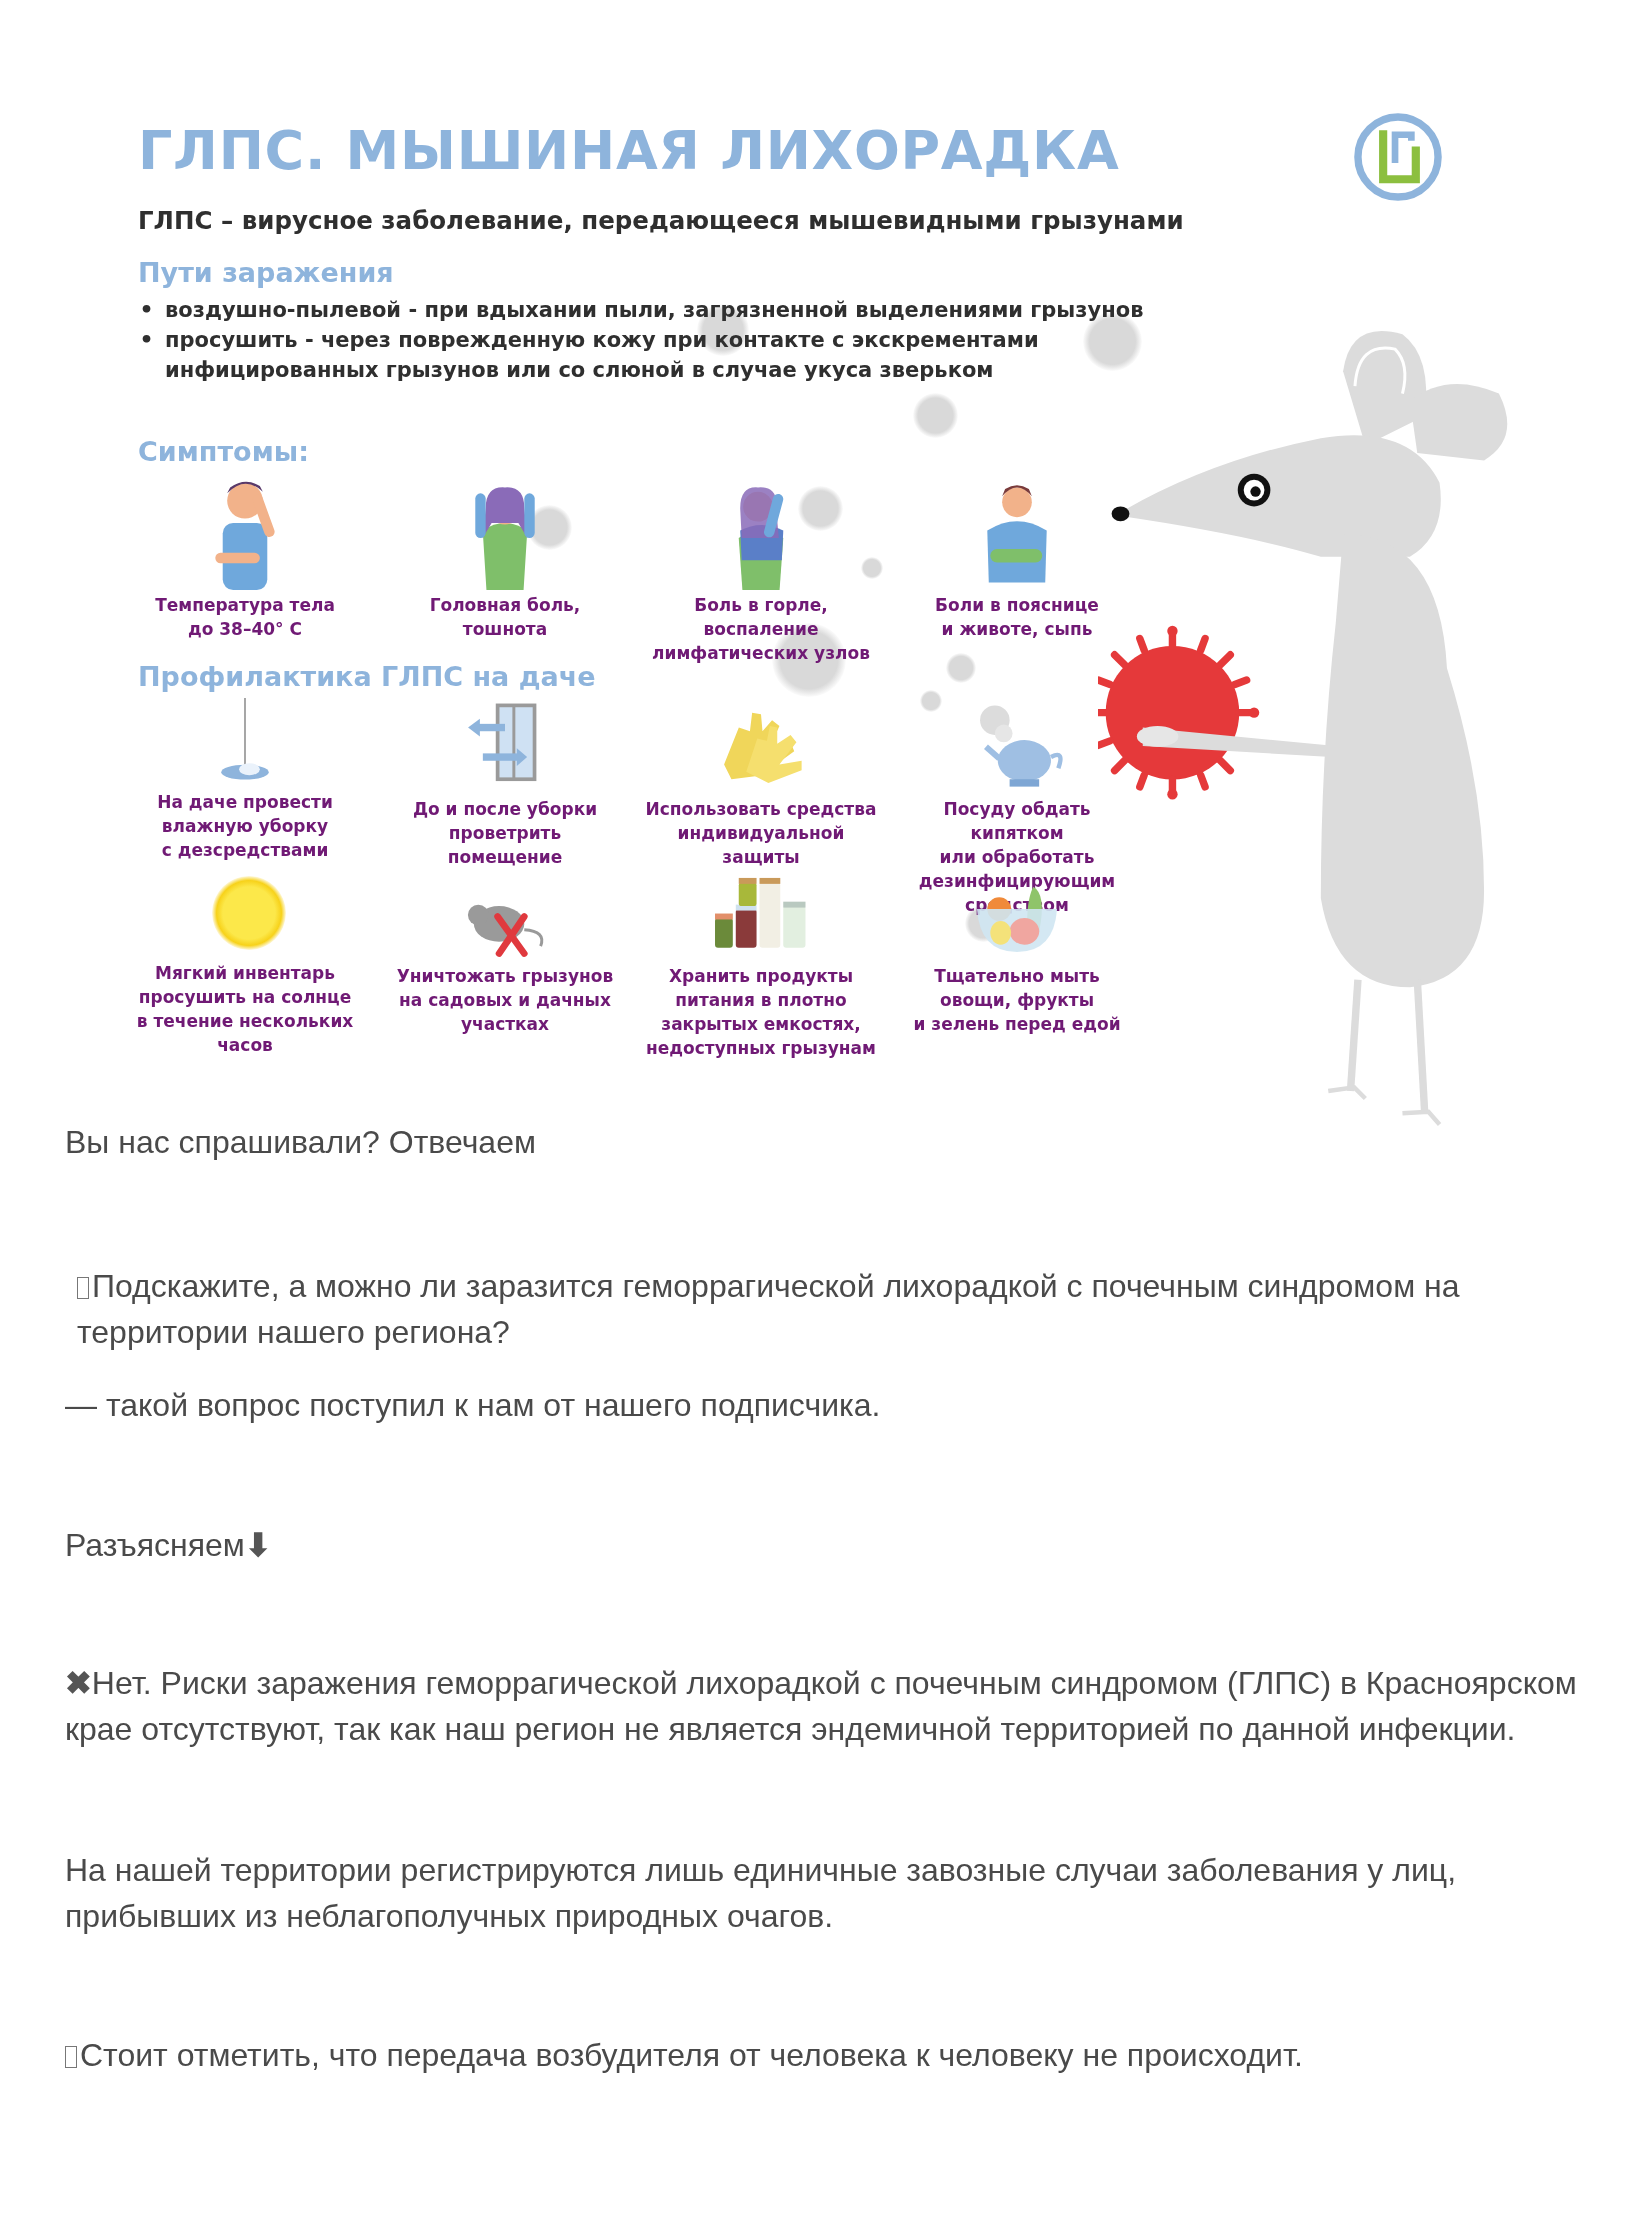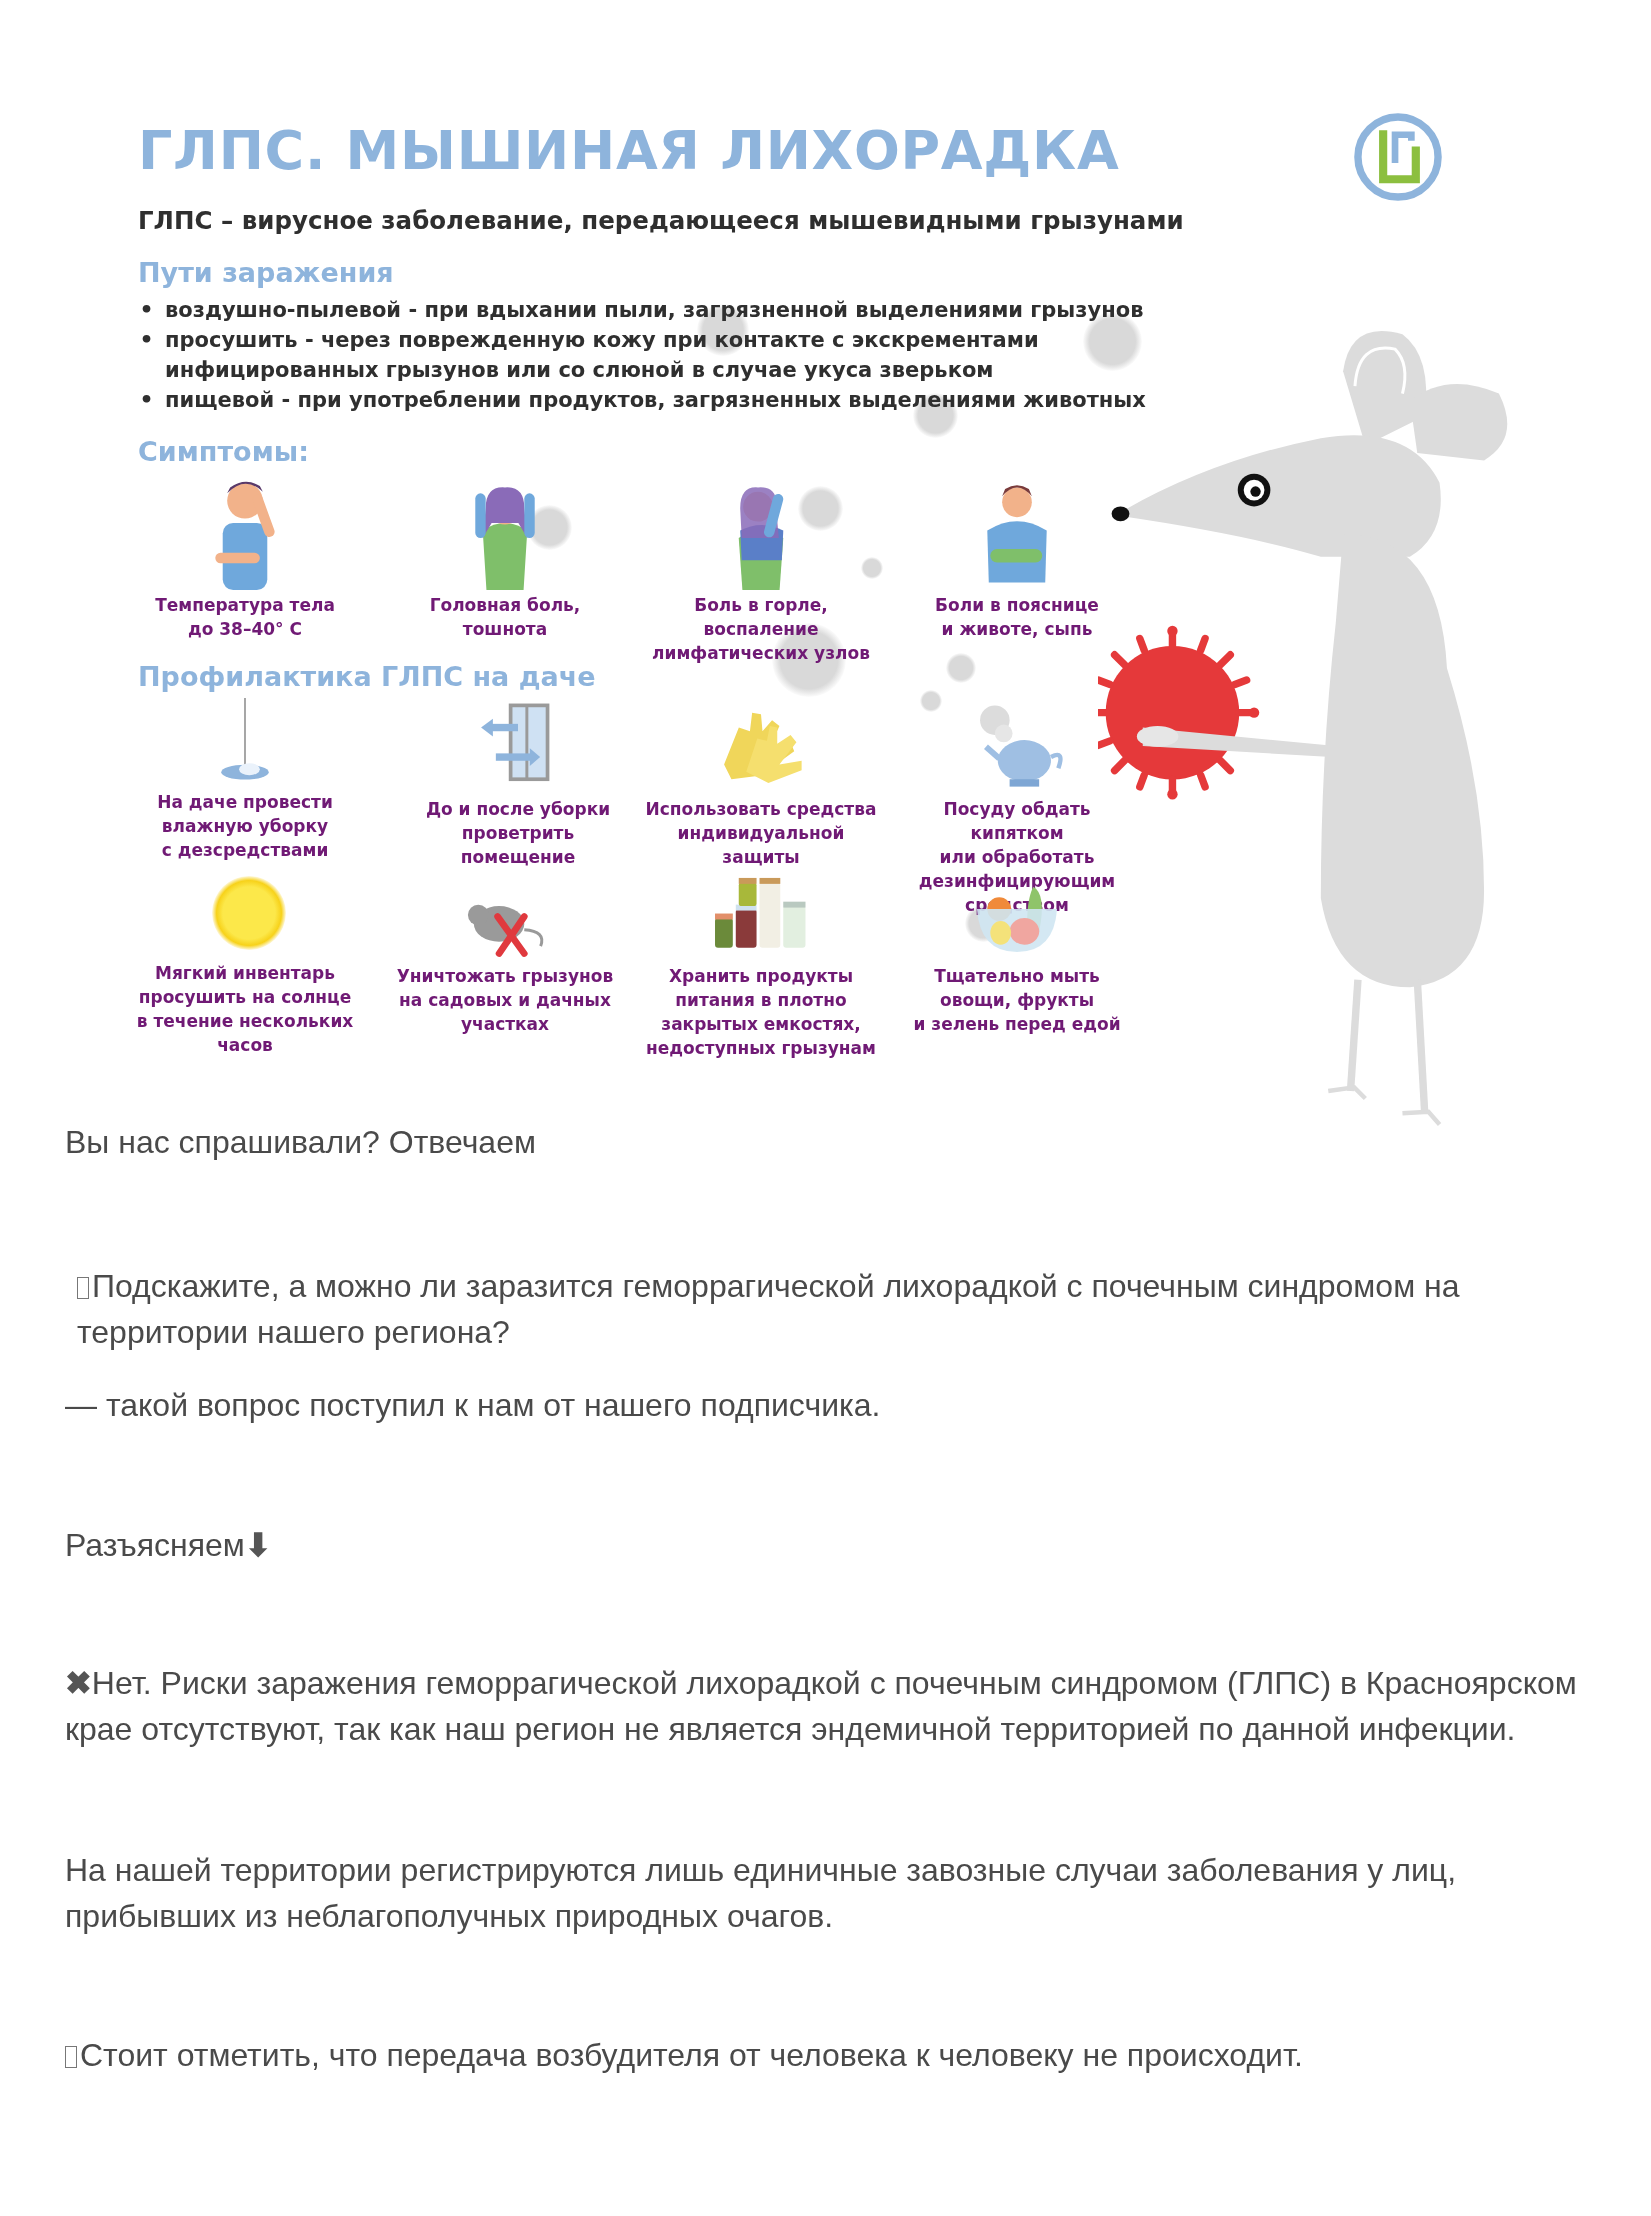--- a/index.html
+++ b/index.html
@@ -64,23 +64,20 @@
 
   <div class="section-heading" id="h-routes">Пути заражения</div>
   <ul class="routes">
     <li>
       <span class="wrap">воздушно-пылевой - при вдыхании пыли, загрязненной выделениями грызунов</span>
     </li>
     <li>
       <span class="wrap">просушить - через поврежденную кожу при контакте с экскрементами</span>
       <span class="wrap">инфицированных грызунов или со слюной в случае укуса зверьком</span>
     </li>
-    <li>
-      <span class="wrap">пищевой - при употреблении продуктов, загрязненных выделениями животных</span>
-    </li>
   </ul>
 
   <div class="section-heading" id="h-symptoms">Симптомы:</div>
 
   <div class="grid-item" style="left:15px;top:382px;">
     <svg class="pic" viewBox="0 0 140 160">
       <rect x="40" y="70" width="60" height="90" rx="14" fill="#6fa8dc"></rect>
       <circle cx="70" cy="40" r="24" fill="#f2b28a"></circle>
       <path d="M46 30 Q70 5 94 28 L90 20 Q70 8 50 22Z" fill="#5a3a6a"></path>
       <rect x="88" y="30" width="14" height="60" rx="7" fill="#f2b28a" transform="rotate(-20 95 60)"></rect>
@@ -132,21 +129,21 @@
     <svg class="pic" style="height:89px" viewBox="0 0 140 120">
       <line x1="70" y1="0" x2="70" y2="90" stroke="#888" stroke-width="2"></line>
       <ellipse cx="70" cy="100" rx="32" ry="10" fill="#8eb4dc"></ellipse>
       <ellipse cx="76" cy="96" rx="14" ry="8" fill="#eaf2fb"></ellipse>
     </svg>
     <div class="cap">На даче провести
 влажную уборку
 с дезсредствами</div>
   </div>
 
-  <div class="grid-item" style="left:288px;top:609px;">
+  <div class="grid-item" style="left:275px;top:609px;">
     <svg class="pic" style="height:96px" viewBox="0 0 140 130">
       <rect x="60" y="10" width="50" height="100" fill="#cfe1f3" stroke="#9a9a9a" stroke-width="5"></rect>
       <line x1="82" y1="10" x2="82" y2="110" stroke="#9a9a9a" stroke-width="4"></line>
       <rect x="30" y="35" width="40" height="10" fill="#8eb4dc"></rect>
       <polygon points="20,40 36,28 36,52" fill="#8eb4dc"></polygon>
       <rect x="40" y="75" width="48" height="10" fill="#8eb4dc"></rect>
       <polygon points="100,80 86,68 86,92" fill="#8eb4dc"></polygon>
     </svg>
     <div class="cap">До и после уборки
 проветрить

